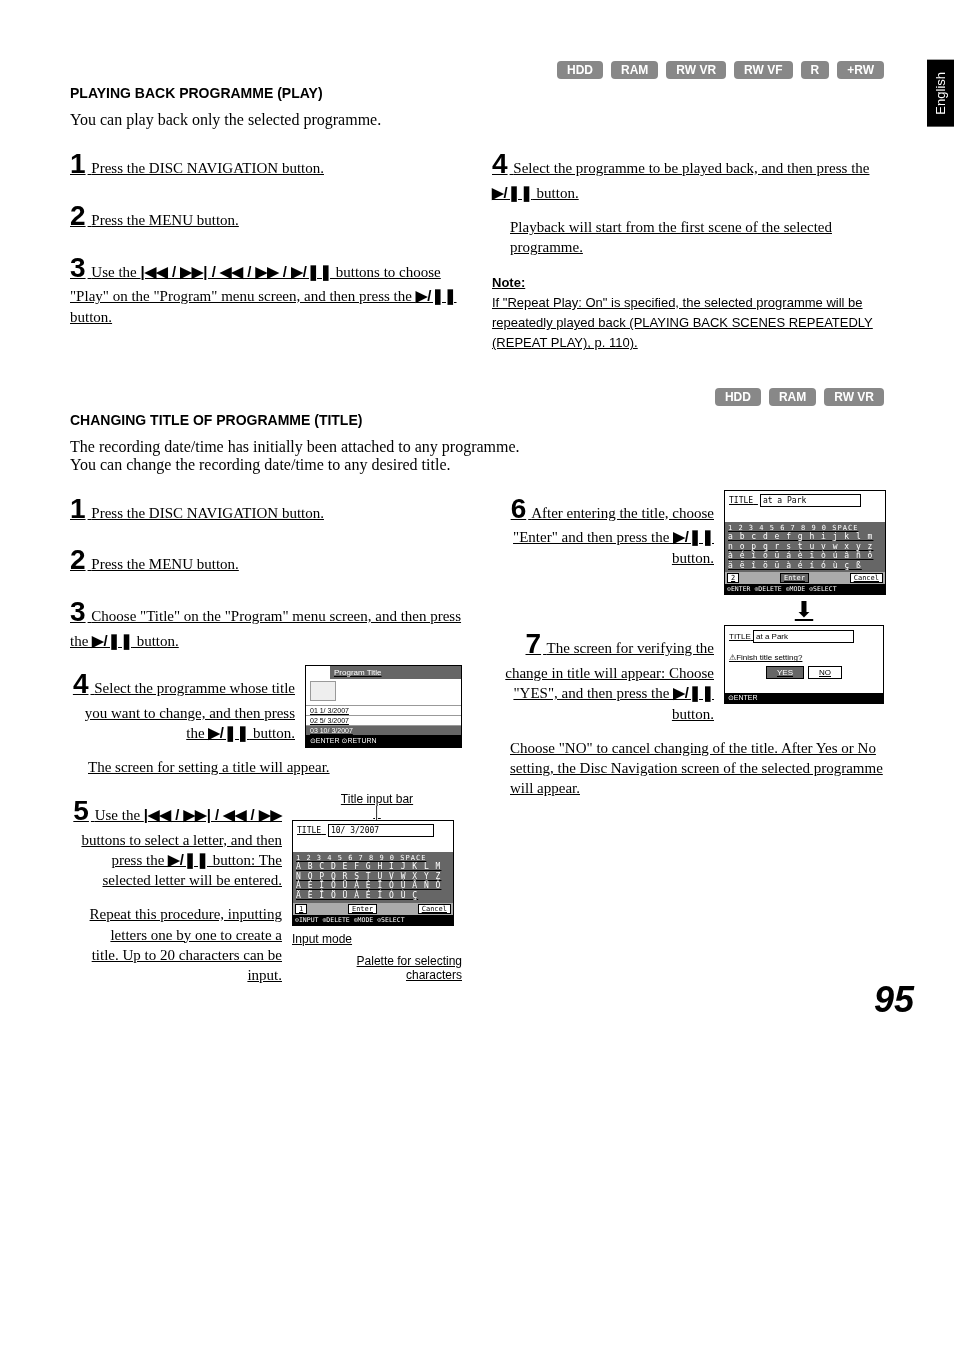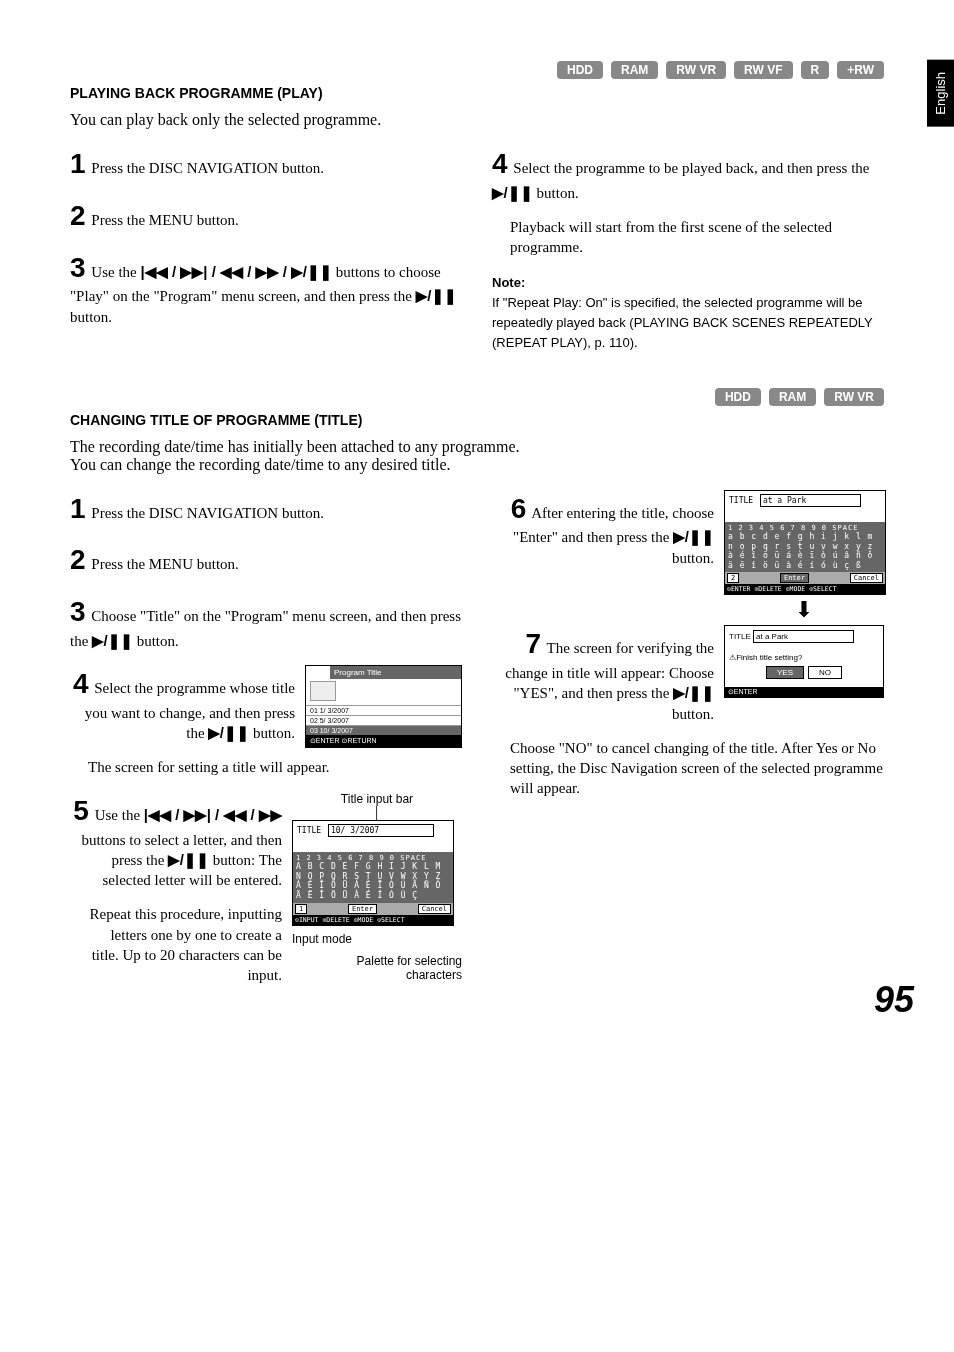--- a/index.html
+++ b/index.html
@@ -48,20 +48,21 @@
     font-size: 14px;
     margin: 6px 0 10px 0;
   }
   .intro {
     font-size: 16px;
     margin-bottom: 16px;
   }
   .columns {
     display: flex;
     gap: 30px;
+    text-decoration: underline;
   }
   .col {
     flex: 1;
   }
   .step {
     margin-bottom: 14px;
     font-size: 15px;
     line-height: 1.35;
   }
   .step-num {
@@ -191,21 +192,21 @@
   .confirm-screen .ti-bar2 {
     border: 1px solid #000;
     padding: 1px 2px;
     font-size: 8px;
   }
   .confirm-screen .msg {
     padding: 10px 0 6px 0;
   }
   .confirm-screen .btns {
     text-align: center;
-    padding-bottom: 10px;
+    padding-bottom: 16px;
   }
   .confirm-screen .btns span {
     border: 1px solid #000;
     padding: 1px 10px;
     margin: 0 2px;
     font-size: 8px;
   }
   .confirm-screen .cf-footer {
     background: #000;
     color: #fff;

